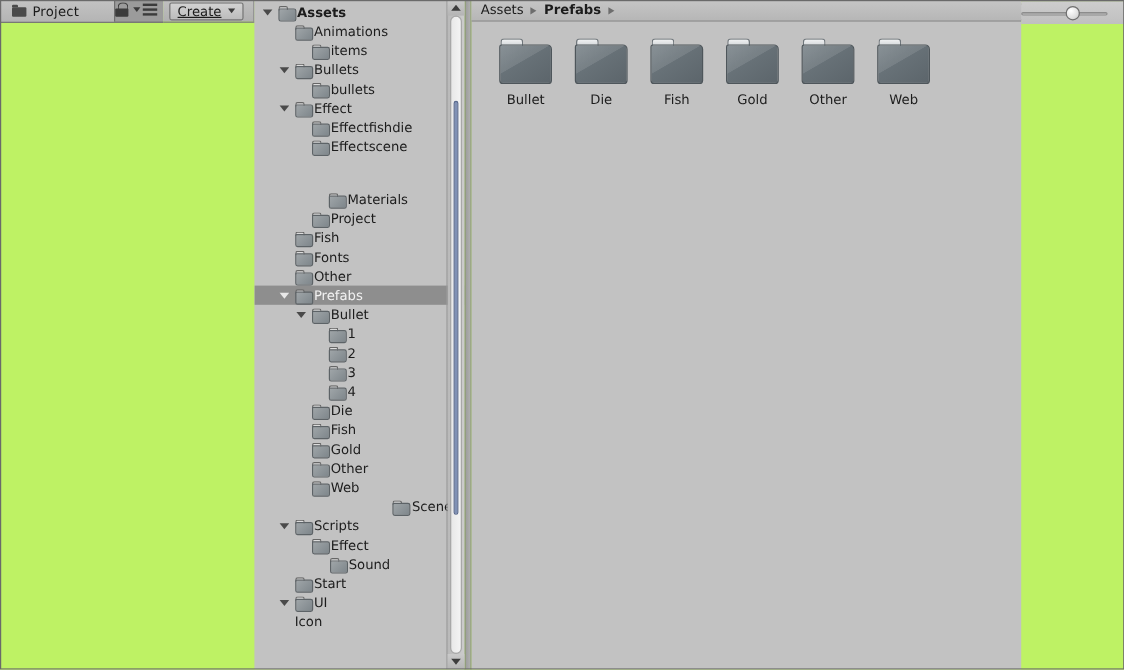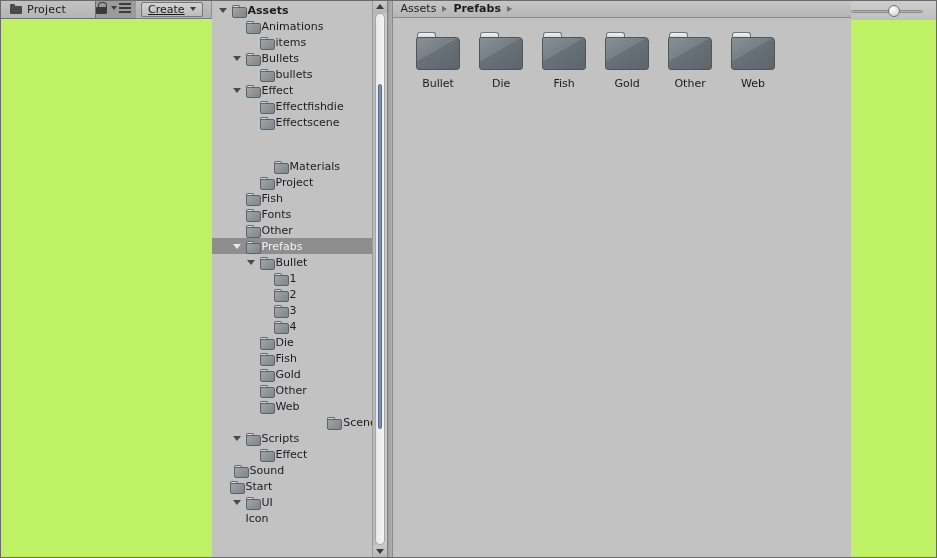--- a/index.html
+++ b/index.html
@@ -642,26 +642,26 @@
           <div class="trow" style="padding-left: 20px;">
             <span class="twist open"></span>
             <span class="ficon"></span>
             <span>Scripts</span>
           </div>
           <div class="trow" style="padding-left: 34px;">
             <span class="twist"></span>
             <span class="ficon"></span>
             <span>Effect</span>
           </div>
-          <div class="trow" style="padding-left: 8px;">
+          <div class="trow" style="padding-left: 20px; margin-left: 29px;">
             <span class="twist"></span>
             <span class="ficon"></span>
             <span>Sound</span>
           </div>
-          <div class="trow" style="padding-left: 4px;">
+          <div class="trow" style="padding-left: 20px;">
             <span class="twist"></span>
             <span class="ficon"></span>
             <span>Start</span>
           </div>
           <div class="trow" style="padding-left: 20px;">
             <span class="twist open"></span>
             <span class="ficon"></span>
             <span>UI</span>
           </div>
           <div class="trow" style="padding-left: 34px;">

